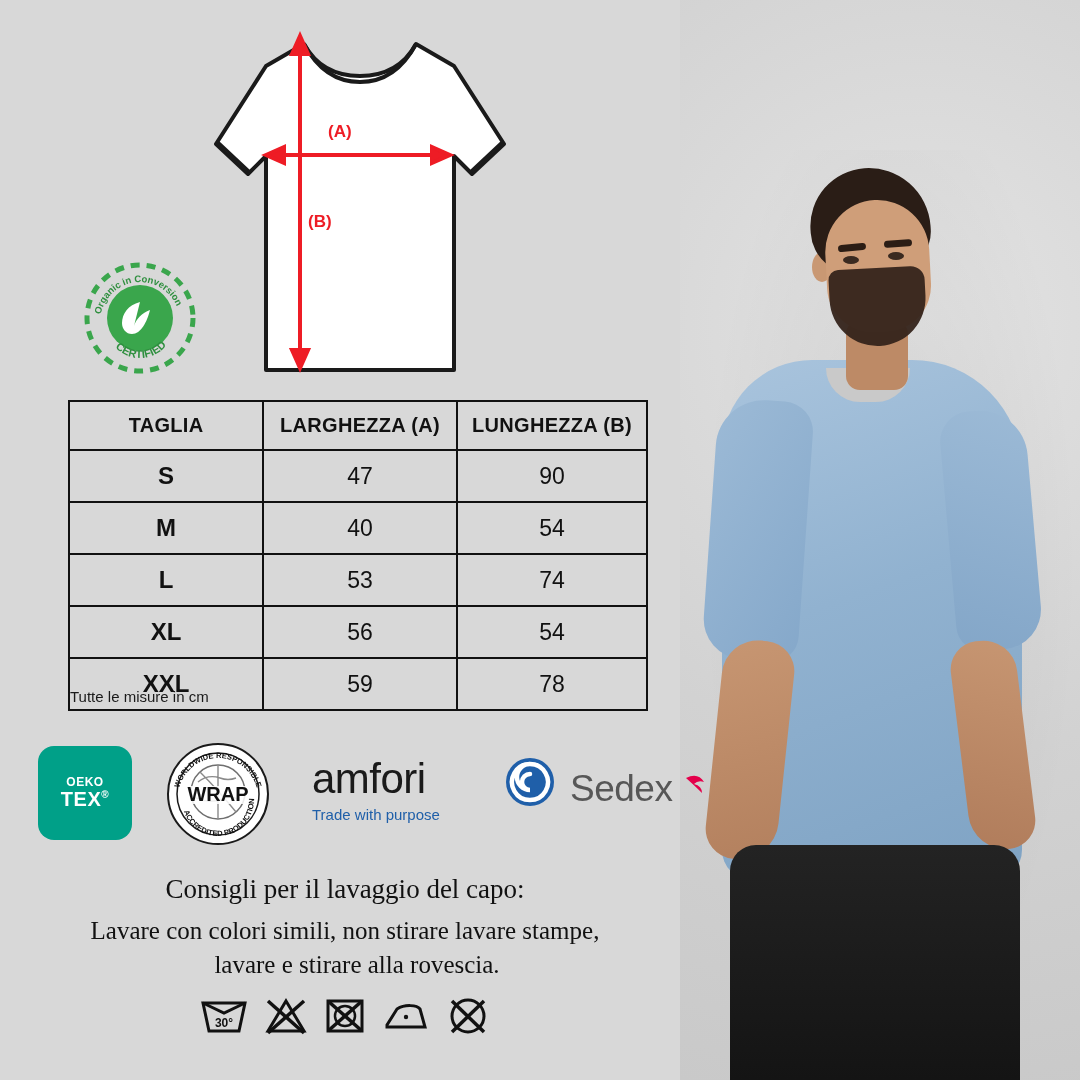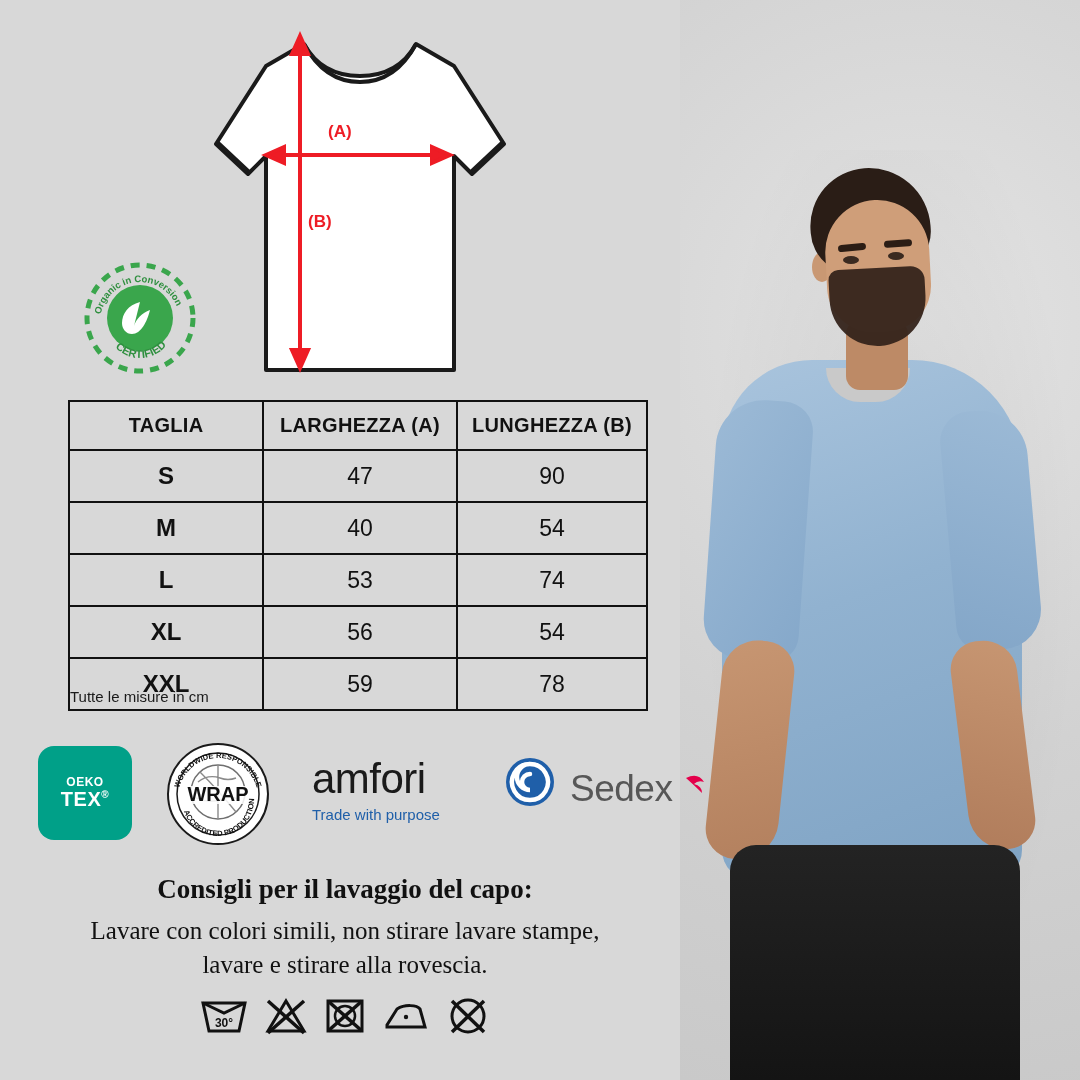--- a/index.html
+++ b/index.html
@@ -338,34 +338,34 @@
 
   
   .care-title {
     position: absolute;
     left: 0;
     top: 874px;
     width: 690px;
     text-align: center;
     font-family: "Liberation Serif", serif;
     font-size: 27px;
-    font-weight: 700;
+    font-weight: 400;
     color: #111;
   }
   .care-line1, .care-line2 {
     position: absolute;
     left: 0;
     width: 690px;
     text-align: center;
     font-family: "Liberation Serif", serif;
     font-size: 25px;
     color: #111;
   }
   .care-line1 { top: 917px; }
-  .care-line2 { top: 951px; }
+  .care-line2 { top: 951px; margin-left: 12px; }
 
   .care-icons {
     position: absolute;
     left: 0;
     top: 995px;
     width: 690px;
     display: flex;
     justify-content: center;
     align-items: flex-end;
     gap: 14px;

